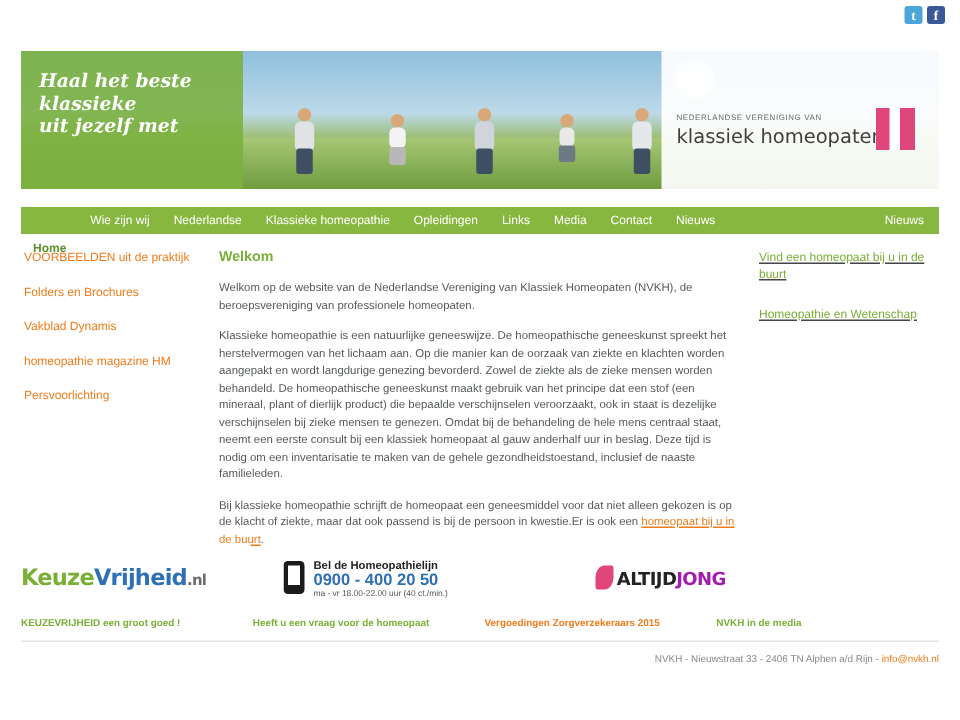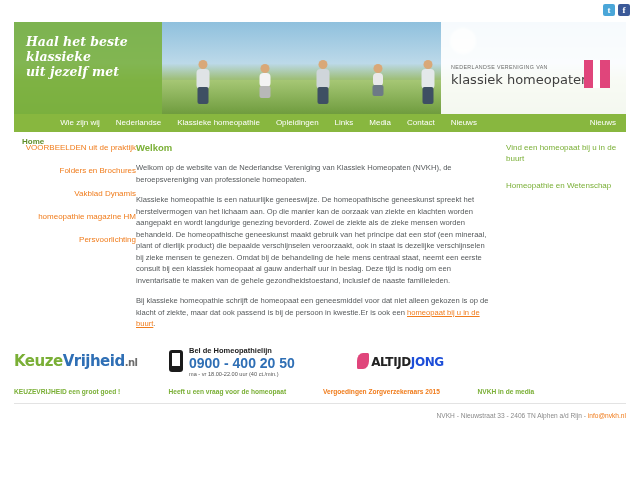--- a/index.html
+++ b/index.html
@@ -43,21 +43,21 @@
     line-height: 12px;
     text-align: center;
     font-family: "Liberation Serif", serif;
   }
   .sq.tw { background: #4aa6d8; }
   .sq.fb { background: #3b5998; }
 
   
   .hero {
     position: relative;
-    margin: 0 14px;
+    margin: 12px 14px;
     height: 92px;
     overflow: hidden;
     background: linear-gradient(to bottom, #8fc0dd 0%, #bcd9e9 45%, #9fbf7a 62%, #7ea84d 100%);
   }
   .hero-left {
     position: absolute;
     left: 0; top: 0;
     width: 148px; height: 92px;
     background: rgba(122,176,60,0.88);
   }
@@ -206,68 +206,69 @@
   
   .content {
     margin: 0 14px;
     display: flex;
     padding-top: 10px;
     height: 190px;
   }
   .col-left {
     width: 120px;
     padding-left: 2px;
-    text-align: right;
   }
   .col-left .nav-link {
     color: #f07c1c;
     font-size: 8px;
     line-height: 11px;
     margin-bottom: 12px;
     display: block;
   }
   .col-left .nav-link.first { font-weight: normal; }
 
   .col-mid {
     flex: 1;
     padding-right: 14px;
+    margin-left: 10px;
   }
   .col-mid h2 {
     margin: 0 0 9px 0;
     font-size: 9.5px;
     color: #7aaf36;
     font-weight: bold;
   }
   .col-mid p {
     margin: 0 0 9px 0;
     font-size: 7.6px;
     line-height: 11.5px;
     color: #55595b;
     text-align: left;
   }
   .col-mid a.inline {
     color: #f07c1c;
     text-decoration: underline;
   }
   .col-right {
     width: 120px;
+    text-decoration: underline;
   }
   .col-right .r-link {
     color: #7aaf36;
     font-size: 8px;
     line-height: 11px;
     display: block;
     margin-bottom: 16px;
   }
 
   
   .banners {
     margin: 6px 14px 0 14px;
     display: flex;
-    gap: 2px;
+    gap: 22px;
     align-items: flex-start;
   }
   .bn {
     width: 25%;
     height: 46px;
     position: relative;
     overflow: hidden;
     background: #fff;
     display: flex;
     align-items: center;
@@ -293,21 +294,21 @@
     flex: 0 0 auto;
   }
   .phone-icon:after {
     content: "";
     position: absolute;
     left: 3px; top: 3px;
     width: 8px; height: 13px;
     background: #fff;
   }
   .bn2 .l1 { font-size: 7.5px; font-weight: bold; color: #222; }
-  .bn2 .l2 { font-size: 14px; font-weight: bold; color: #2f6fb5; }
+  .bn2 .l2 { font-size: 11px; font-weight: bold; color: #2f6fb5; }
   .bn2 .l3 { font-size: 5.6px; color: #555; }
 
   .bn3 {
     background: linear-gradient(to right, #f2d98a, #e8eff6);
     position: relative;
   }
   .pill {
     position: absolute;
     width: 9px; height: 6px;
     border-radius: 4px;
@@ -321,21 +322,21 @@
     font-family: "DejaVu Sans", sans-serif;
   }
   .bn4 { justify-content: center; }
   .aj {
     font-family: "DejaVu Sans", sans-serif;
     font-size: 12px;
     font-weight: bold;
     color: #222;
     letter-spacing: -0.4px;
   }
-  .aj .red { color: #1d4ed8; }
+  .aj .red { color: #a21caf; }
   .aj .swirl {
     display: inline-block;
     width: 12px; height: 16px;
     background: #e0457b;
     border-radius: 50% 10% 50% 10%;
     vertical-align: -3px;
     margin-right: 2px;
   }
 
   .bn-captions {

